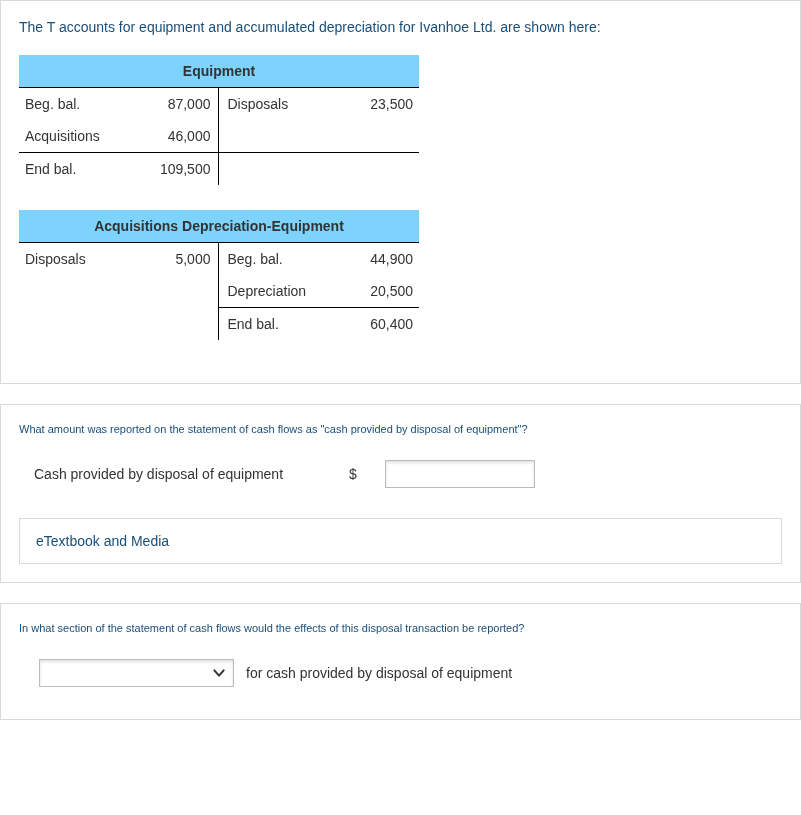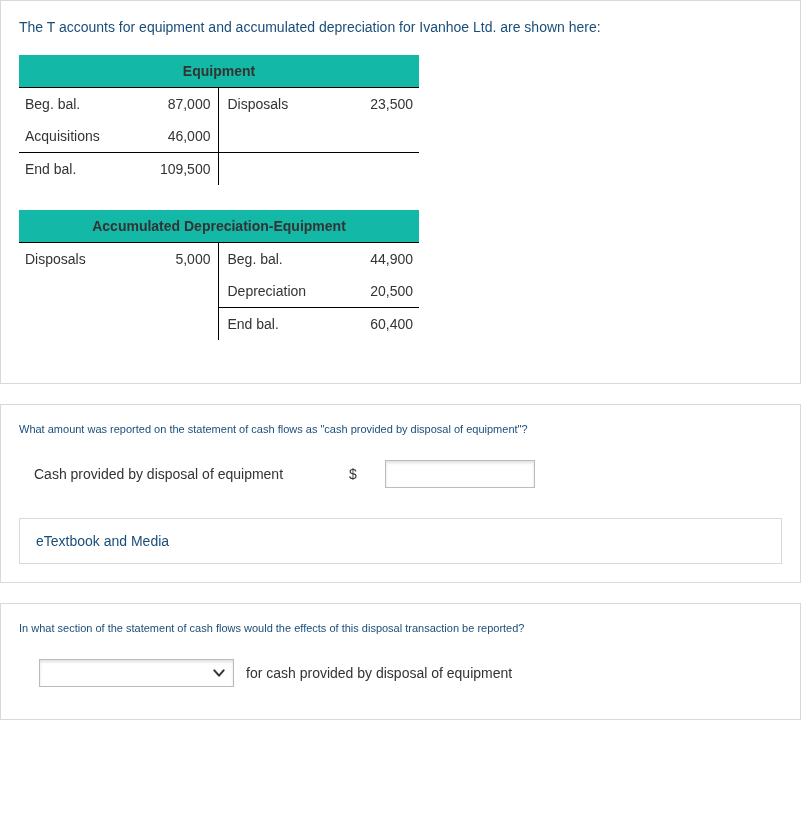--- a/index.html
+++ b/index.html
@@ -28,21 +28,21 @@
     margin-bottom: 25px;
   }
   .t-account {
     width: 400px;
     border-collapse: collapse;
     margin-bottom: 25px;
     font-size: 14px;
     color: #333;
   }
   .t-account th {
-    background: #14b8a6;
+    background: #7dd3fc;
     font-weight: 700;
     text-align: center;
     padding: 8px 6px;
     border-bottom: 1px solid #000;
   }
   .t-account td {
     padding: 8px 6px;
     vertical-align: middle;
   }
   .t-account .lbl-l { text-align: left; width: 110px; }
@@ -127,21 +127,21 @@
       <td class="num-l">109,500</td>
       <td class="lbl-r" style="border-right:none;"></td>
       <td class="num-r"></td>
     </tr>
   </tbody>
     </table>
 
   <table class="t-account">
     <tbody>
         <tr>
-          <th colspan="4">Accumulated Depreciation-Equipment</th>
+          <th colspan="4">Acquisitions Depreciation-Equipment</th>
         </tr>
     <tr>
       <td class="lbl-l">Disposals</td>
       <td class="num-l">5,000</td>
       <td class="lbl-r">Beg. bal.</td>
       <td class="num-r">44,900</td>
     </tr>
     <tr>
       <td class="lbl-l"></td>
       <td class="num-l"></td>

